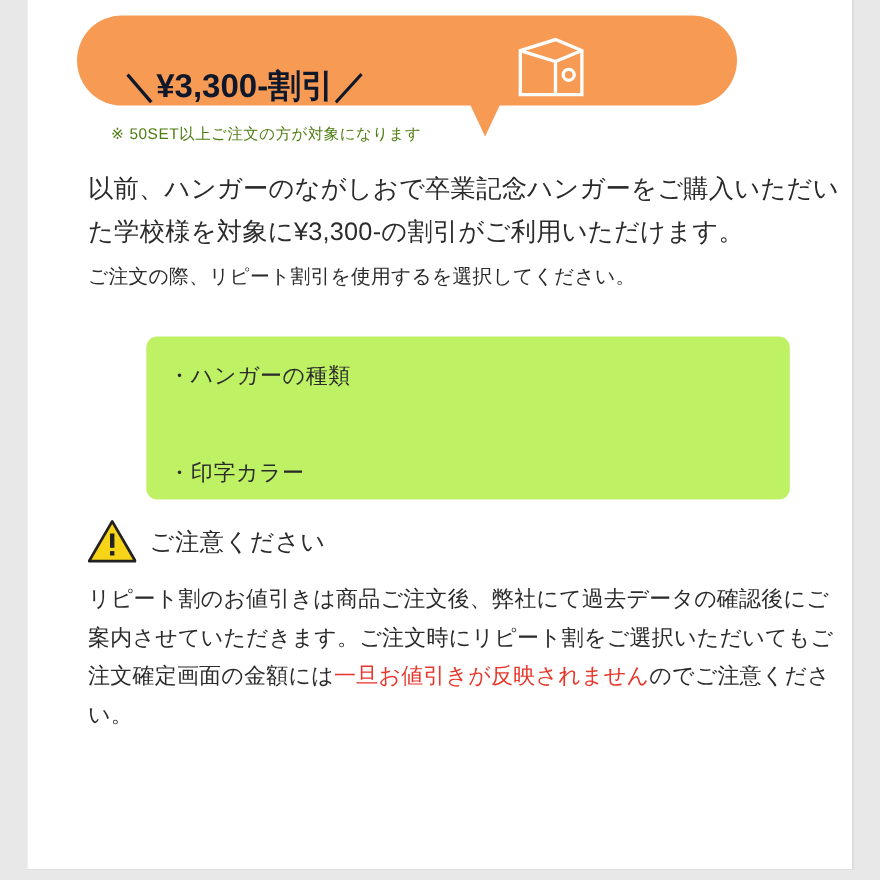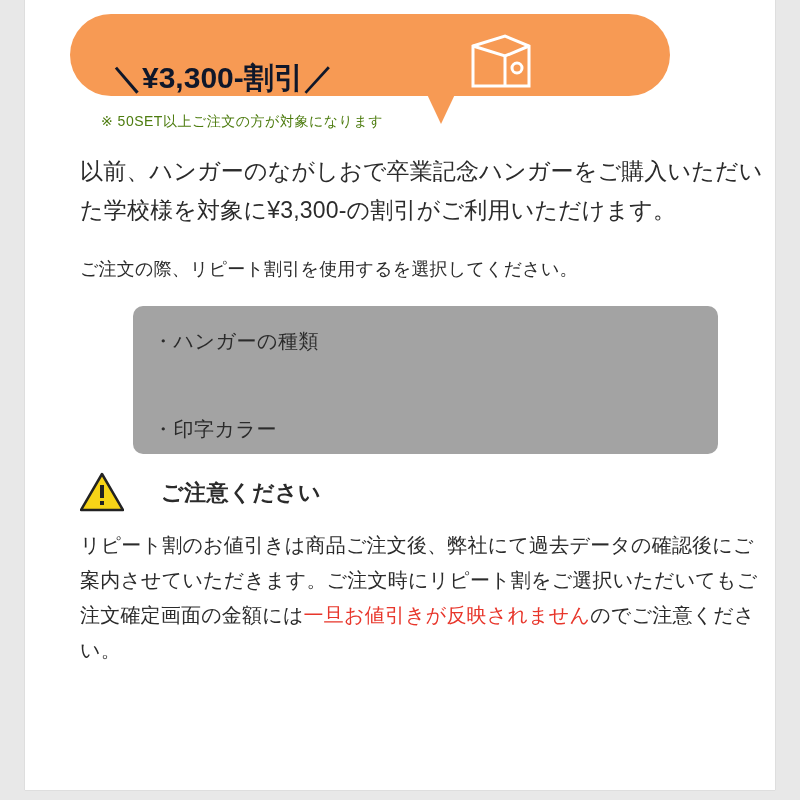--- a/index.html
+++ b/index.html
@@ -95,30 +95,30 @@
     line-height: 39px;
     color: #2b2b2b;
     letter-spacing: 0.2px;
   }
   .intro .small {
     font-size: 18px;
     line-height: 34px;
     color: #2b2b2b;
     letter-spacing: 0.2px;
     display: block;
-    margin-top: 22px;
+    margin-top: 4px;
   }
   
   .peach-box {
     position: absolute;
     left: 108px;
     top: 306px;
     width: 585px;
     height: 148px;
-    background: #a3a3a3;
+    background: #bef264;
     border-radius: 10px;
   }
   .peach-item {
     position: absolute;
     left: 20px;
     font-size: 20px;
     color: #2b2b2b;
     letter-spacing: 0.5px;
   }
   .peach-item.i0 { top: 22px; }
@@ -144,25 +144,24 @@
     left: 0;
     top: 0;
     width: 44px;
     height: 40px;
   }
   .caution-title {
     position: absolute;
     left: 56px;
     top: 6px;
     font-size: 22px;
-    font-weight: 700;
+    font-weight: 400;
     color: #2b2b2b;
     letter-spacing: 0.5px;
     white-space: nowrap;
-    margin-left: 25px;
   }
   .caution-body {
     position: absolute;
     left: 55px;
     top: 528px;
     width: 690px;
     font-size: 20px;
     line-height: 35px;
     color: #2b2b2b;
     letter-spacing: 0.2px;

